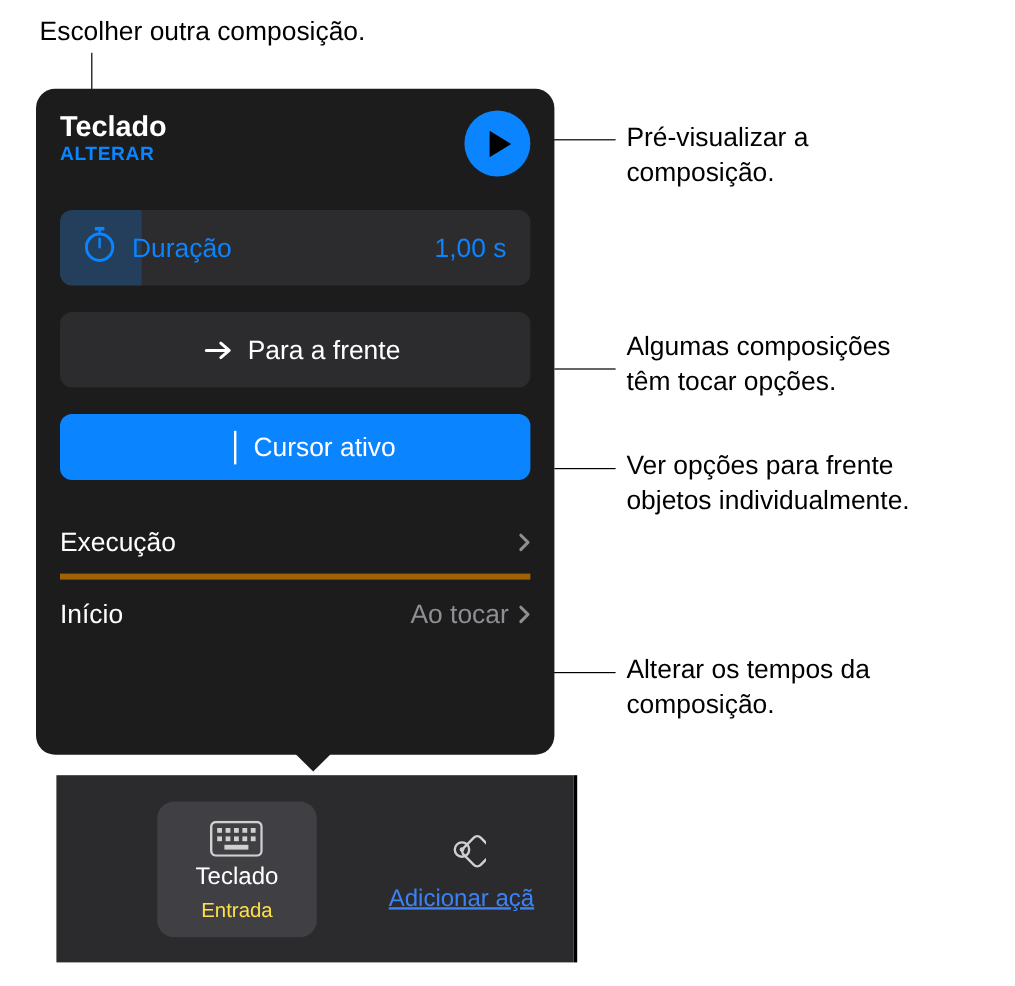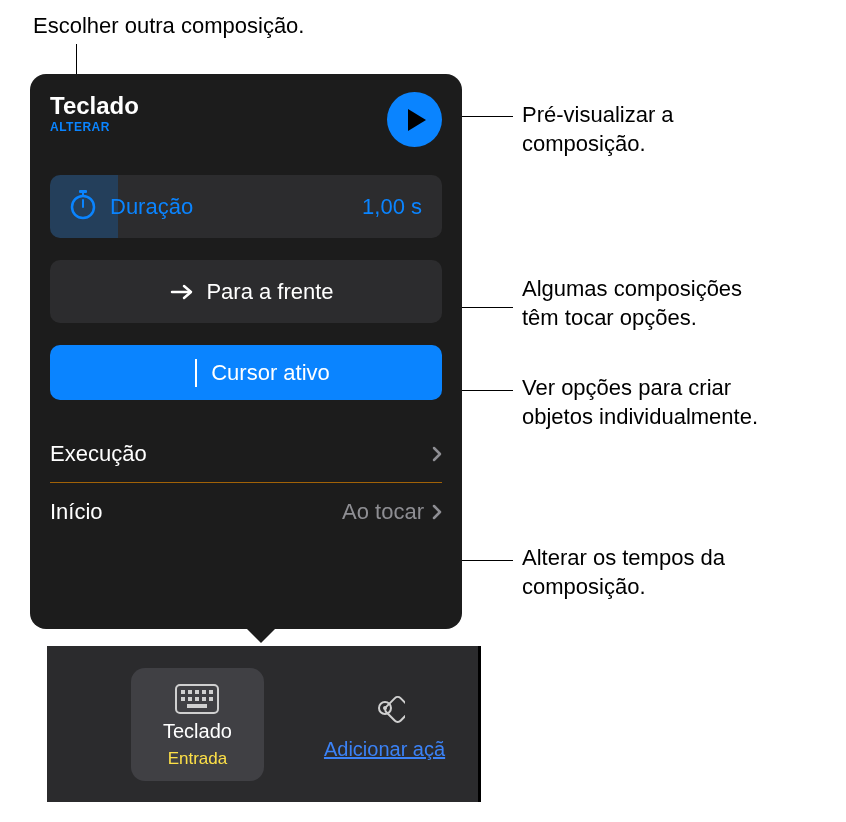--- a/index.html
+++ b/index.html
@@ -72,21 +72,21 @@
       flex-direction: column;
     }
     
     .header-title {
       font-size: 24px;
       font-weight: 600;
       color: #fff;
     }
     
     .header-change {
-      font-size: 12px;
+      font-size: 16px;
       font-weight: 600;
       color: #0a84ff;
       letter-spacing: 0.5px;
     }
     
     .play-button {
       width: 55px;
       height: 55px;
       background: #0a84ff;
       border-radius: 50%;
@@ -188,21 +188,21 @@
     .cursor-label {
       font-size: 22px;
       color: #fff;
     }
     
     .list-row {
       height: 58px;
       display: flex;
       align-items: center;
       justify-content: space-between;
-      border-bottom: 1px solid #a16207;
+      border-bottom: 5px solid #a16207;
       cursor: pointer;
     }
     
     .list-row:last-child {
       border-bottom: none;
     }
     
     .list-label {
       font-size: 22px;
       color: #fff;
@@ -297,21 +297,21 @@
 </div>
 <div class="callout-line" style="left:446px; top:116px; width:67px;"></div>
 
 <div class="callout" style="left:522px; top:275px;">
   <span>Algumas composições</span><br>
   <span>têm tocar opções.</span>
 </div>
 <div class="callout-line" style="left:462px; top:307px; width:51px;"></div>
 
 <div class="callout" style="left:522px; top:374px;">
-  <span>Ver opções para criar</span><br>
+  <span>Ver opções para frente</span><br>
   <span>objetos individualmente.</span>
 </div>
 <div class="callout-line" style="left:462px; top:390px; width:51px;"></div>
 
 <div class="callout" style="left:522px; top:544px;">
   <span>Alterar os tempos da</span><br>
   <span>composição.</span>
 </div>
 <div class="callout-line" style="left:430px; top:560px; width:83px;"></div>
 

